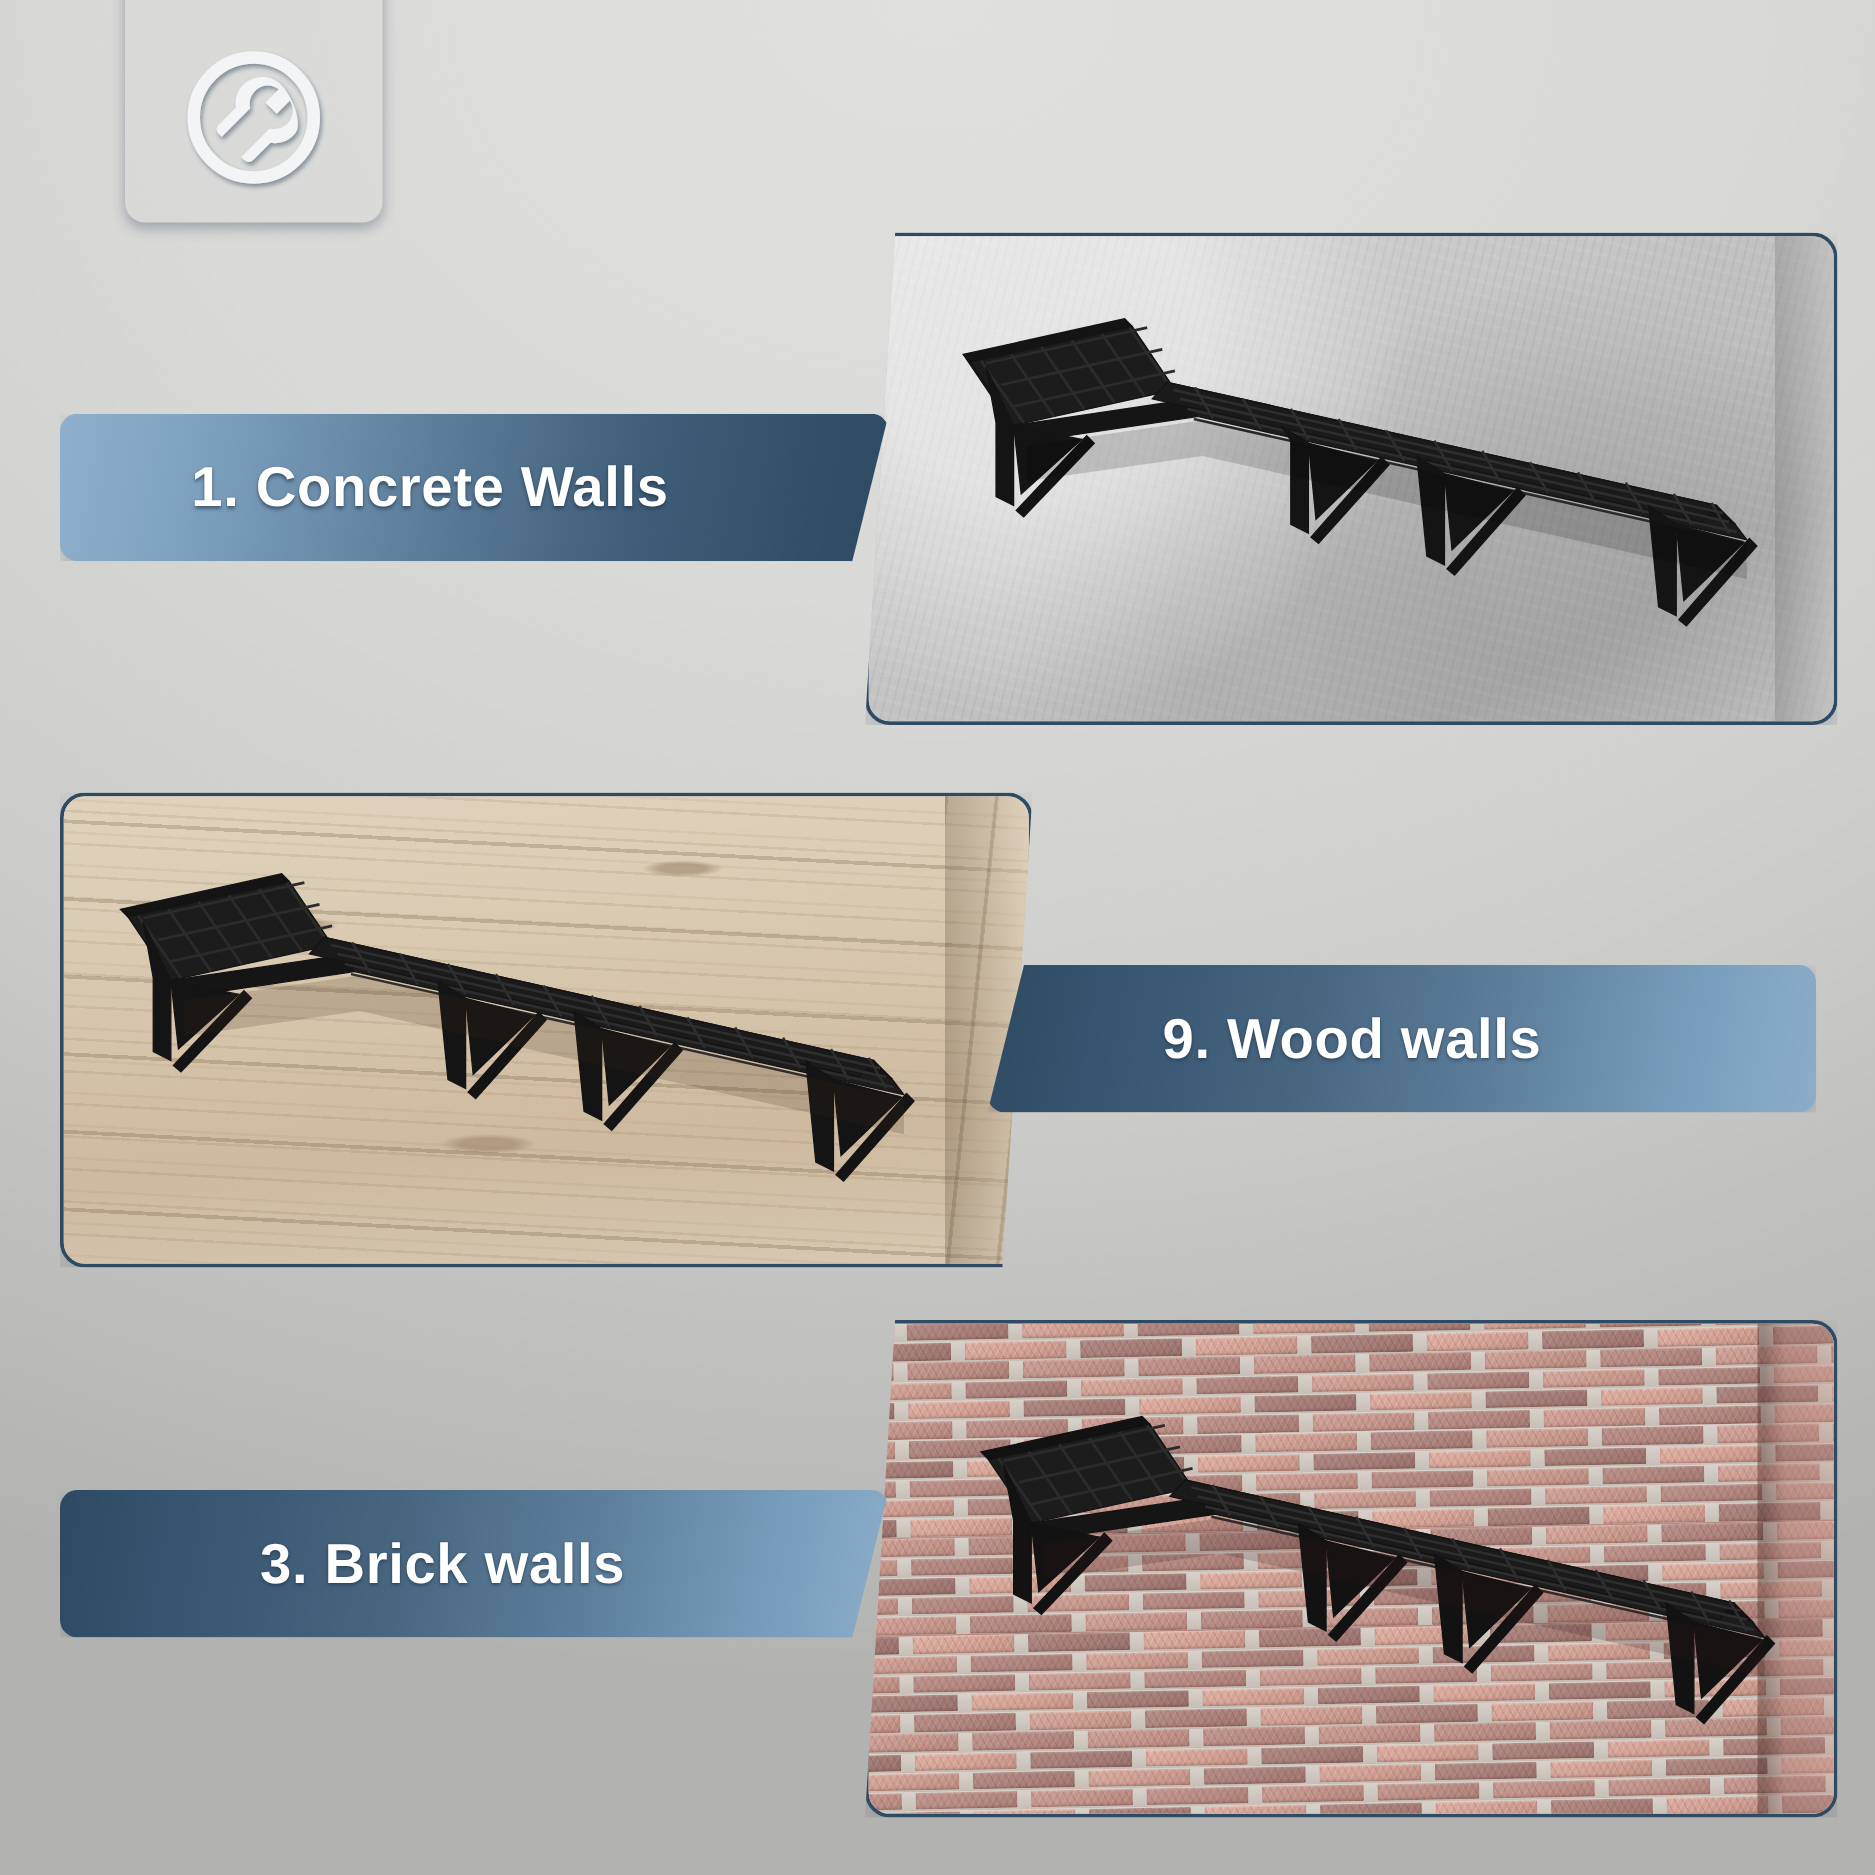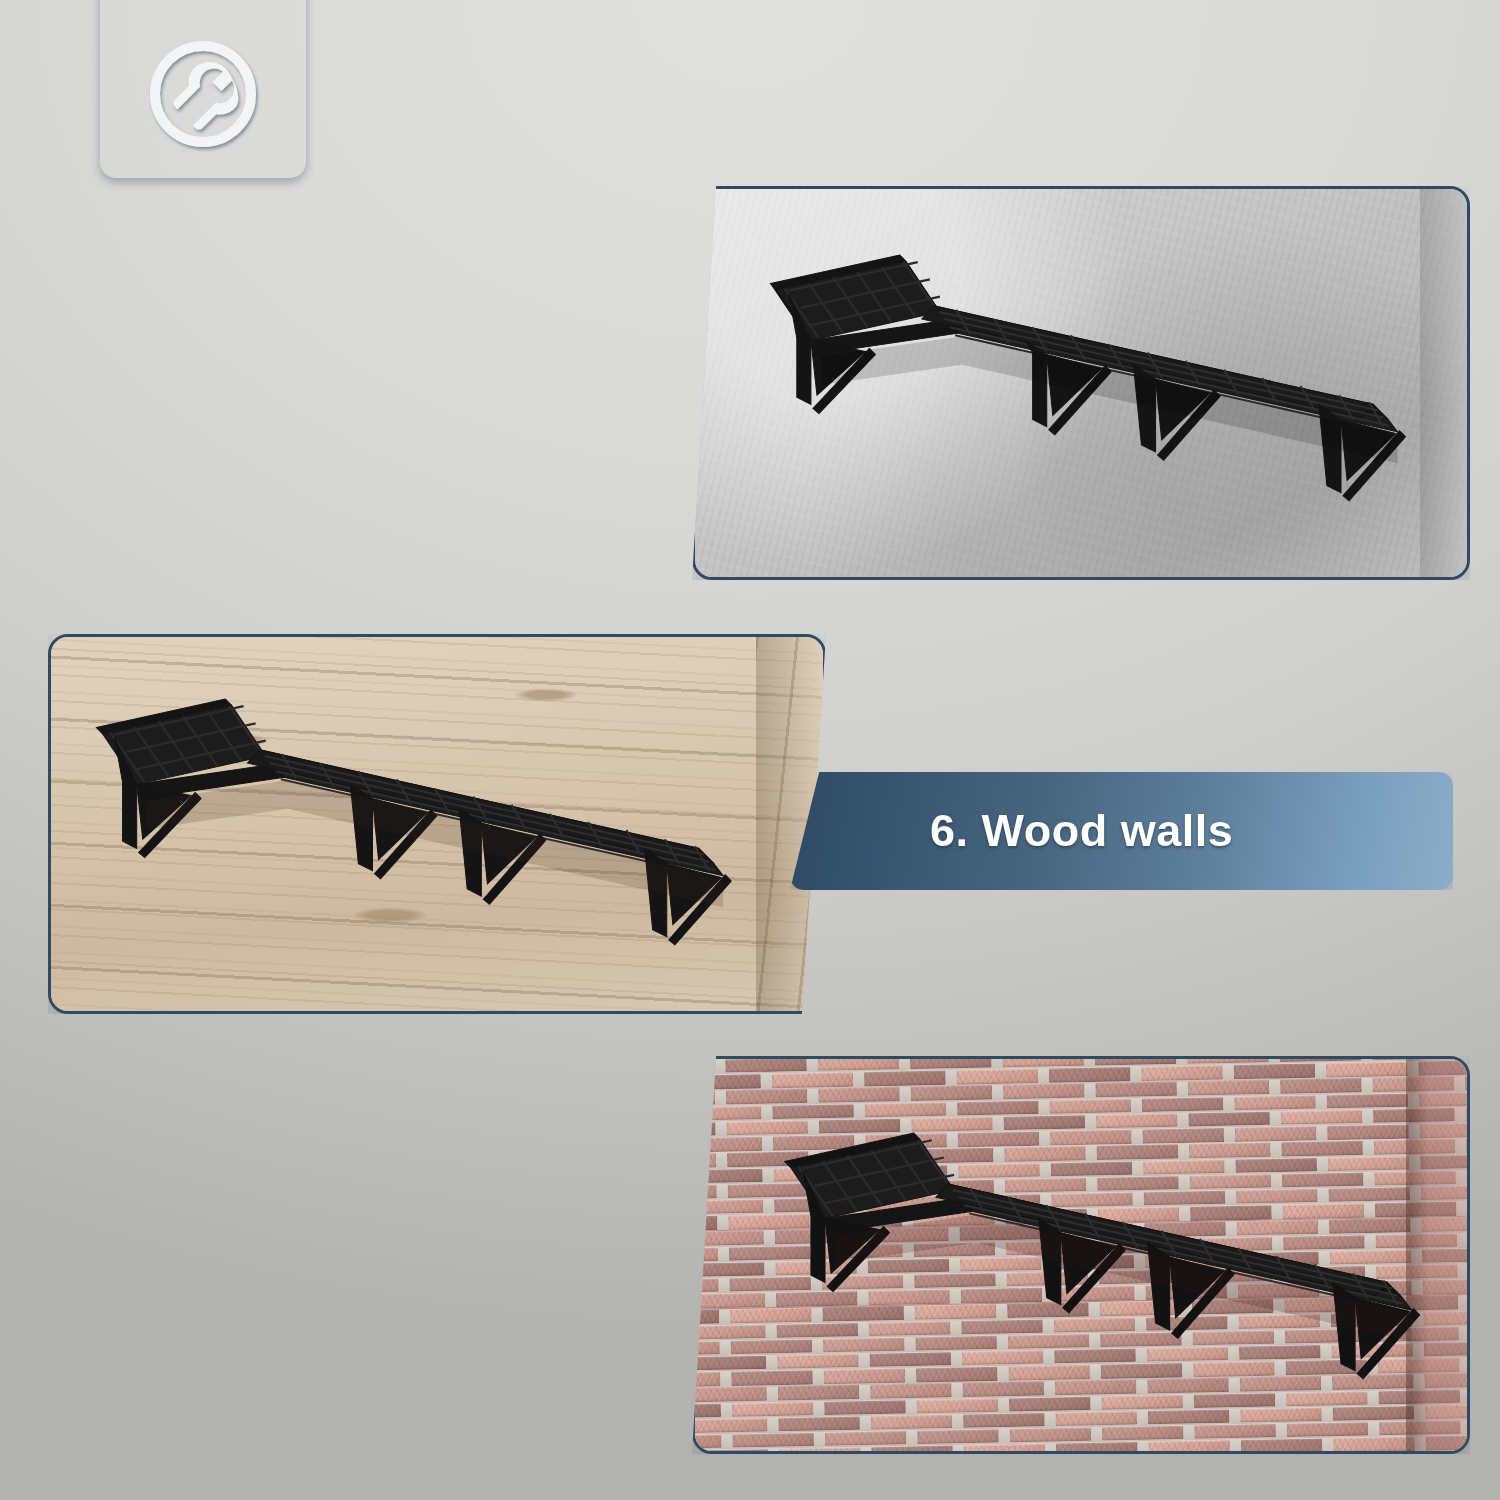--- a/index.html
+++ b/index.html
@@ -227,20 +227,23 @@
           <path d="M702 241 L646 305 L652 310 L708 247 Z"></path>
         </g>
         <g fill="rgba(0,0,0,0.16)">
           <path d="M128 168 L268 148 L268 176 L128 196 Z"></path>
           <path d="M268 148 L700 245 L700 273 L268 176 Z"></path>
         </g>
       </svg>
     </div>
   </div>
 
+  <div class="banner" id="banner-concrete">
+    <span class="txt">1. Concrete Walls</span>
+  </div>
 
   <div class="photo" id="photo-wood">
     <div class="scene wall-wood">
       <div class="edge-strip"></div>
       <svg class="shelf" viewBox="0 0 772 374" preserveAspectRatio="none">
         <g fill="#141414" stroke="#141414">
           <path d="M48 92 L176 64 L182 70 L54 98 Z"></path>
           <path d="M54 98 L182 70 L216 120 L88 148 Z" fill="#1c1c1c"></path>
           <g stroke="#2b2b2b" stroke-width="2.2" fill="none">
             <path d="M66 99 L194 71"></path>
@@ -290,21 +293,21 @@
         </g>
         <g fill="rgba(60,40,20,0.18)">
           <path d="M98 164 L238 144 L238 172 L98 192 Z"></path>
           <path d="M238 144 L670 241 L670 269 L238 172 Z"></path>
         </g>
       </svg>
     </div>
   </div>
 
   <div class="banner" id="banner-wood">
-    <span class="txt">6. Wood walls</span>
+    <span class="txt">9. Wood walls</span>
   </div>
 
   <div class="photo" id="photo-brick">
     <div class="scene wall-brick">
       <div class="brick-grid" id="brick-grid" style="transform: rotate(-1.1deg) scale(1.1);">
           <div class="row" style="top: 0%;">
             <div class="m"></div>
             <div class="b" style="left: 9.55%; width: 7.9%; filter: brightness(1.015) hue-rotate(0.1deg);"></div>
             <div class="b" style="left: 18.55%; width: 7.9%; filter: brightness(0.999) hue-rotate(-0.2deg);"></div>
           </div>
@@ -688,14 +691,17 @@
           <path d="M716 249 L660 313 L666 318 L722 255 Z"></path>
         </g>
         <g fill="rgba(50,20,18,0.2)">
           <path d="M142 176 L282 156 L282 184 L142 204 Z"></path>
           <path d="M282 156 L714 253 L714 281 L282 184 Z"></path>
         </g>
       </svg>
     </div>
   </div>
 
+  <div class="banner" id="banner-brick">
+    <span class="txt">3. Brick walls</span>
+  </div>
 
 </div>
 
 </body></html>

